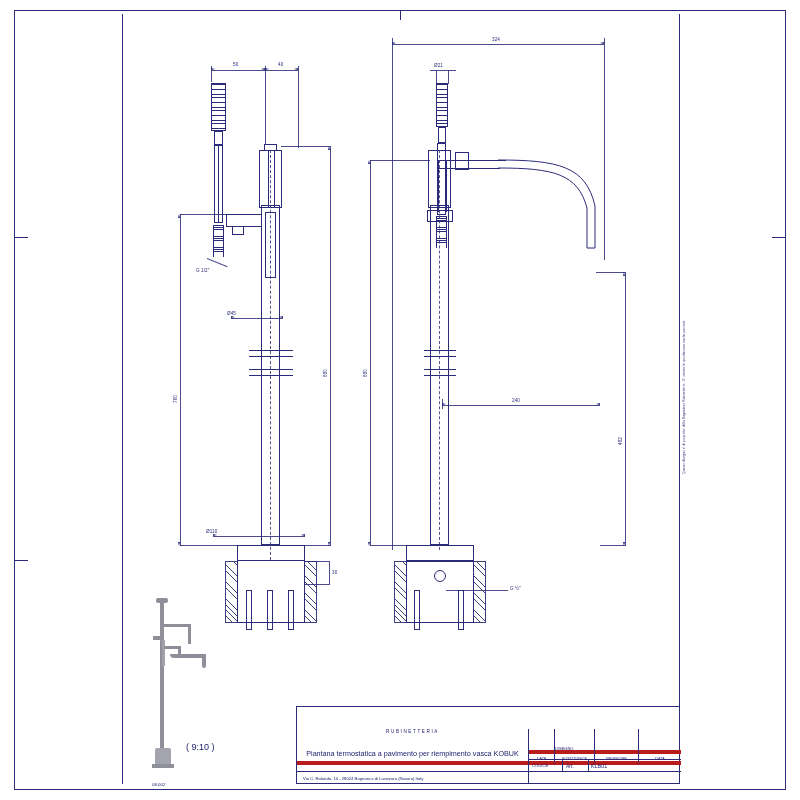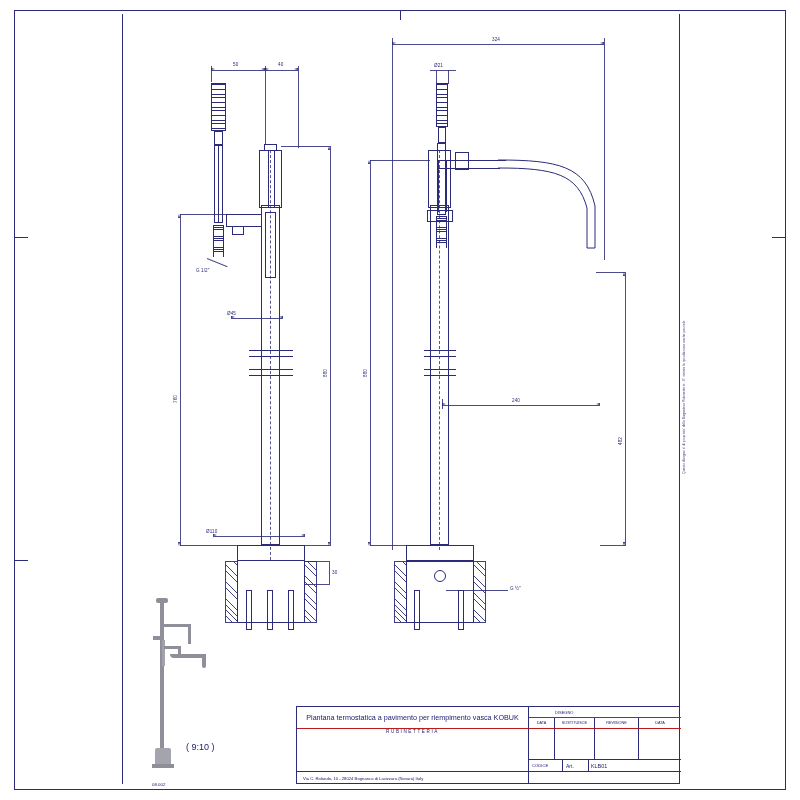--- a/index.html
+++ b/index.html
@@ -123,21 +123,21 @@
     font-size: 5px;
     color: #1a1a6e;
   }
   .tb .cell {
     position: absolute;
     box-sizing: border-box;
     overflow: hidden;
     white-space: nowrap;
   }
   .tb .bt { border-top: 1px solid #2b2b7a; }
-  .tb .bb { border-bottom: 1px solid #b91c1c; }
+  .tb .bb { border-bottom: 4px solid #b91c1c; margin-top: 36px; }
   .tb .br { border-right: 1px solid #2b2b7a; }
   .tb-title {
     font-size: 7.2px;
     text-align: center;
     color: #1a1a6e;
   }
   .logo-word {
     font-family: "DejaVu Serif", serif;
     font-size: 15px;
     font-weight: bold;

